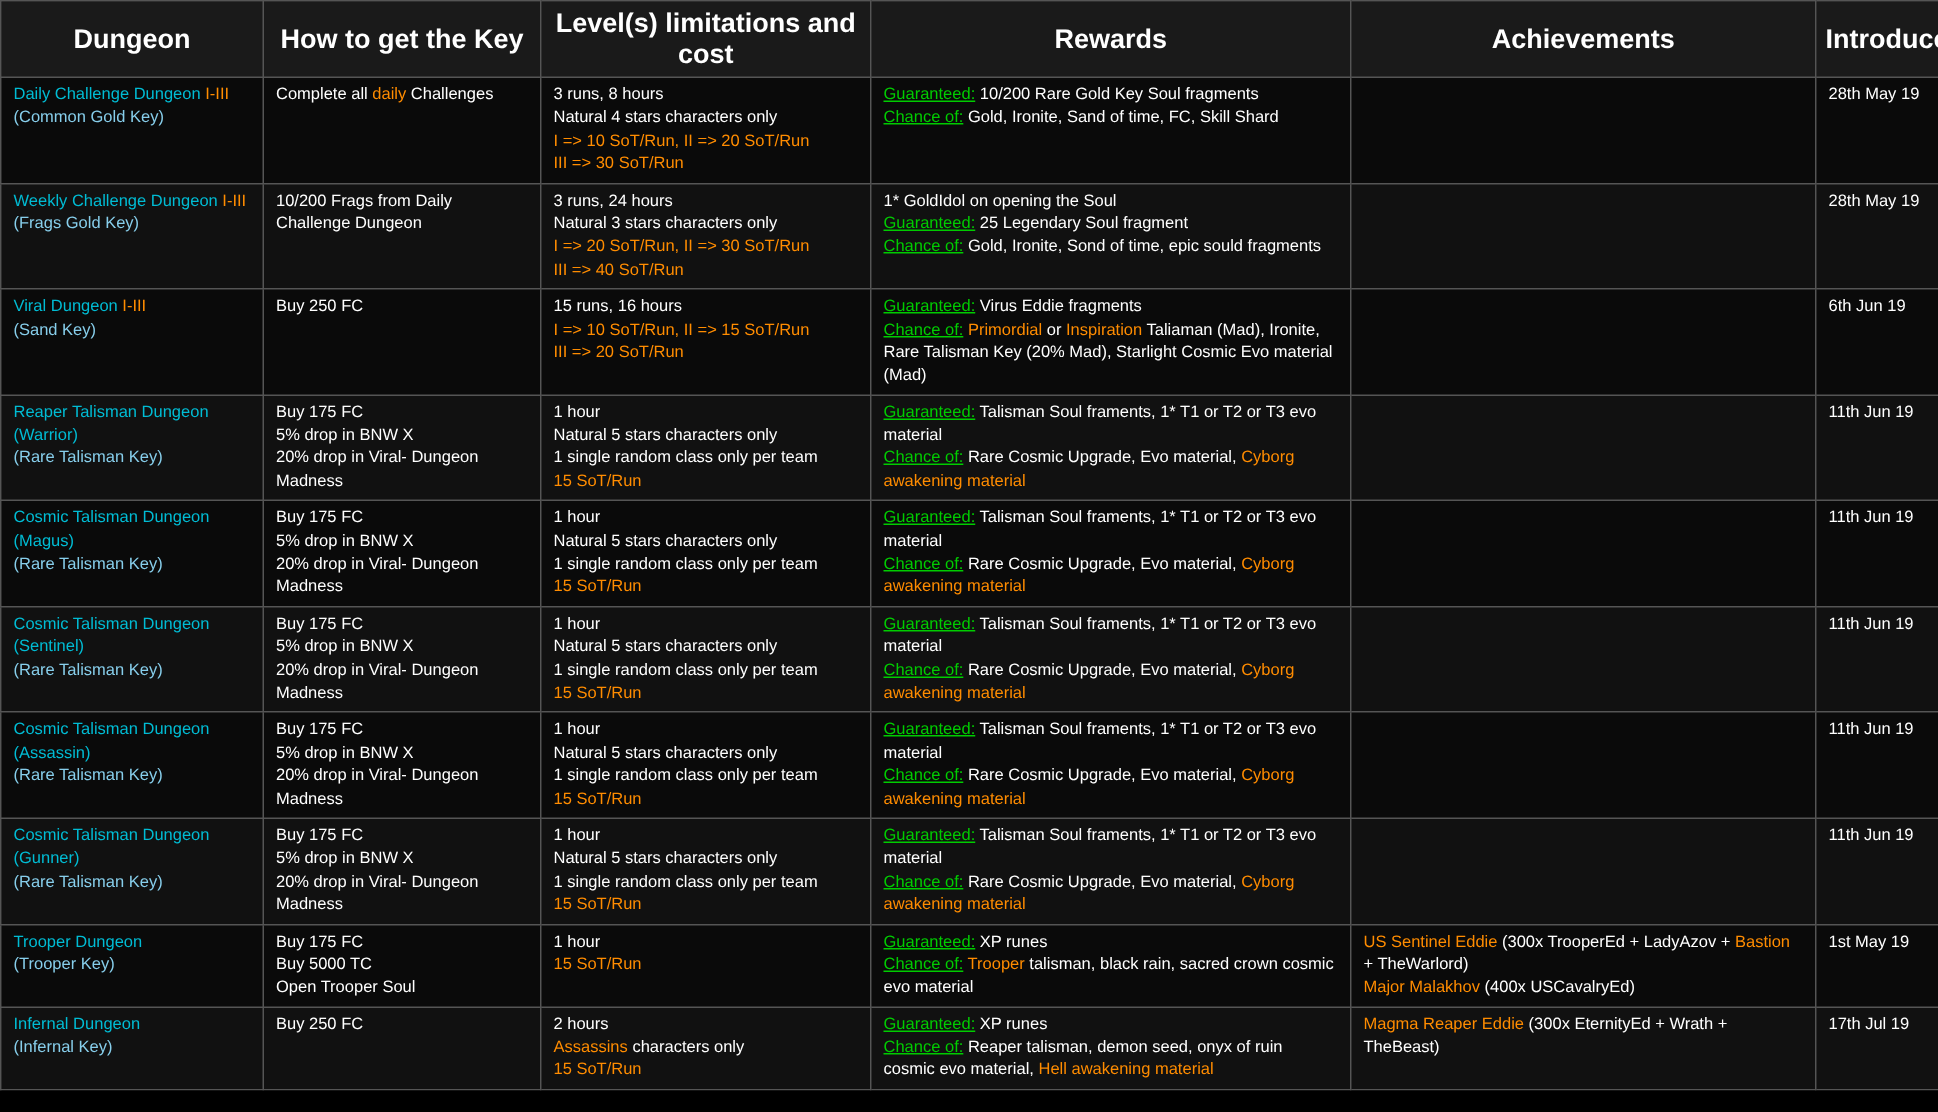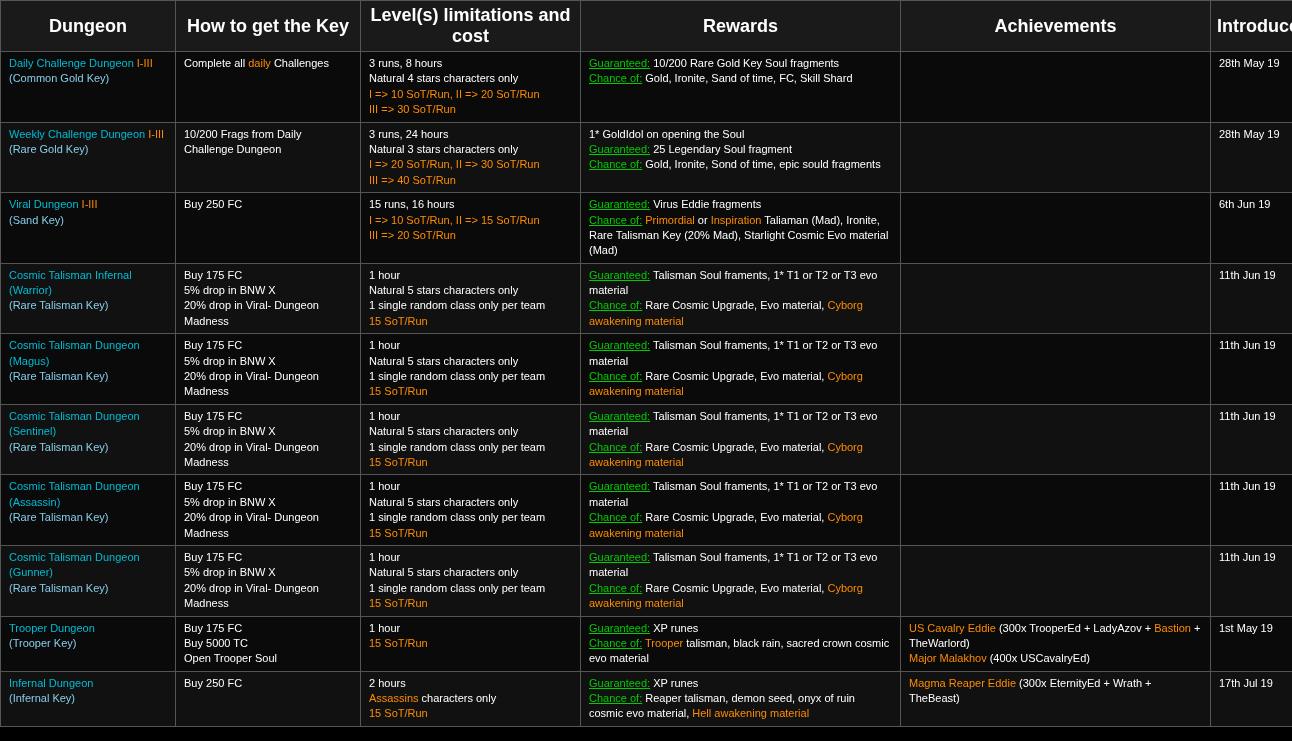--- a/index.html
+++ b/index.html
@@ -87,21 +87,21 @@
         <span class="green">Guaranteed:</span> 10/200 Rare Gold Key Soul fragments<br>
         <span class="green">Chance of:</span> Gold, Ironite, Sand of time, FC, Skill Shard
       </td>
       <td></td>
       <td>28th May 19</td>
     </tr>
 
     <tr>
       <td>
         <span class="cyan">Weekly Challenge Dungeon <span class="orange">I-III</span></span><br>
-        <span class="light-blue">(Rare Gold Key)</span>
+        <span class="light-blue">(Frags Gold Key)</span>
       </td>
       <td>
         10/200 Frags from Daily Challenge Dungeon
       </td>
       <td>
         3 runs, 24 hours<br>
         Natural 3 stars characters only<br>
         <span class="orange">I =&gt; 20 SoT/Run, II =&gt; 30 SoT/Run</span><br>
         <span class="orange">III =&gt; 40 SoT/Run</span>
       </td>
@@ -130,21 +130,21 @@
       <td>
         <span class="green">Guaranteed:</span> Virus Eddie fragments<br>
         <span class="green">Chance of:</span> <span class="orange">Primordial</span> or <span class="orange">Inspiration</span> Taliaman (Mad), Ironite, Rare Talisman Key (20% Mad), Starlight Cosmic Evo material (Mad)
       </td>
       <td></td>
       <td>6th Jun 19</td>
     </tr>
 
     <tr>
       <td>
-        <span class="cyan">Cosmic Talisman Infernal (Warrior)</span><br>
+        <span class="cyan">Reaper Talisman Dungeon (Warrior)</span><br>
         <span class="light-blue">(Rare Talisman Key)</span>
       </td>
       <td>
         Buy 175 FC<br>
         5% drop in BNW X<br>
         20% drop in Viral- Dungeon Madness
       </td>
       <td>
         1 hour<br>
         Natural 5 stars characters only<br>
@@ -267,21 +267,21 @@
       </td>
       <td>
         1 hour<br>
         <span class="orange">15 SoT/Run</span>
       </td>
       <td>
         <span class="green">Guaranteed:</span> XP runes<br>
         <span class="green">Chance of:</span> <span class="orange">Trooper</span> talisman, black rain, sacred crown cosmic evo material
       </td>
       <td>
-        <span class="orange">US Cavalry Eddie</span> (300x TrooperEd + LadyAzov + <span class="orange">Bastion</span> + TheWarlord)<br>
+        <span class="orange">US Sentinel Eddie</span> (300x TrooperEd + LadyAzov + <span class="orange">Bastion</span> + TheWarlord)<br>
         <span class="orange">Major Malakhov</span> (400x USCavalryEd)
       </td>
       <td>1st May 19</td>
     </tr>
 
     <tr>
       <td>
         <span class="cyan">Infernal Dungeon</span><br>
         <span class="light-blue">(Infernal Key)</span>
       </td>

